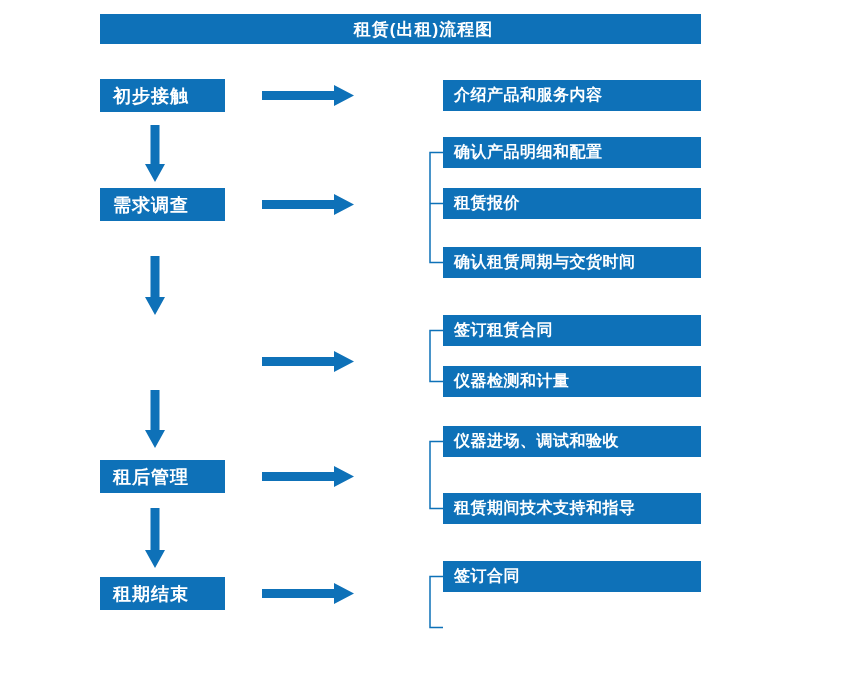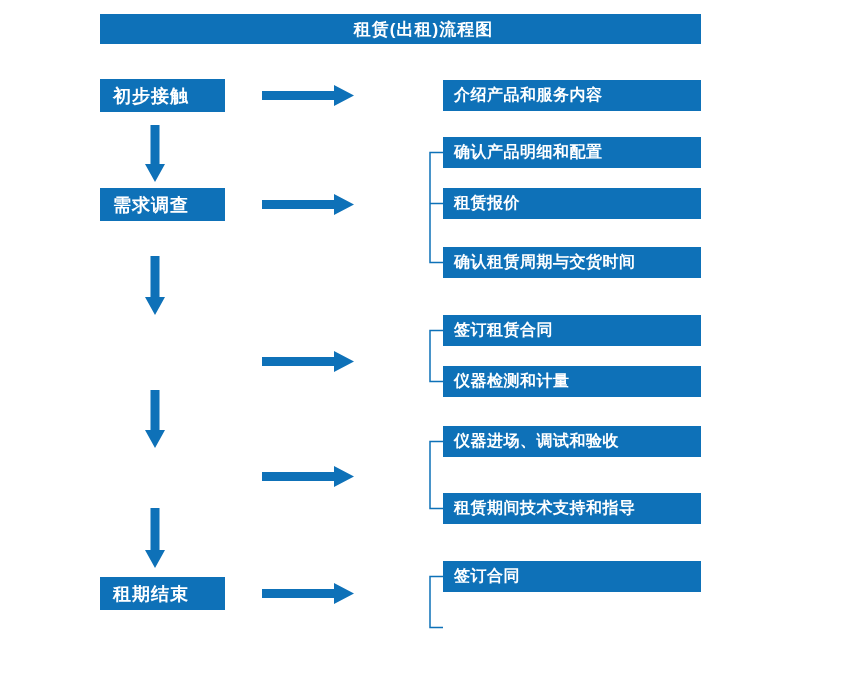--- a/index.html
+++ b/index.html
@@ -37,20 +37,21 @@
     <path class="bracket" d="M443,152.5 H430 V262.5 H443 M430,203.5 H443"></path>
     <path class="bracket" d="M443,330.5 H430 V381.5 H443"></path>
     <path class="bracket" d="M443,441.5 H430 V508.5 H443"></path>
     <path class="bracket" d="M443,576.5 H430 V627.5 H443"></path>
   </svg>
 
   <div class="box title-bar">租赁(出租)流程图</div>
 
   <div class="box stage" style="top:79px">初步接触</div>
   <div class="box stage" style="top:188px">需求调查</div>
+  <div class="box stage" style="top:460px">租后管理</div>
   <div class="box stage" style="top:577px">租期结束</div>
 
   <div class="box detail" style="top:80px">介绍产品和服务内容</div>
   <div class="box detail" style="top:137px">确认产品明细和配置</div>
   <div class="box detail" style="top:188px">租赁报价</div>
   <div class="box detail" style="top:247px">确认租赁周期与交货时间</div>
   <div class="box detail" style="top:315px">签订租赁合同</div>
   <div class="box detail" style="top:366px">仪器检测和计量</div>
   <div class="box detail" style="top:426px">仪器进场、调试和验收</div>
   <div class="box detail" style="top:493px">租赁期间技术支持和指导</div>

